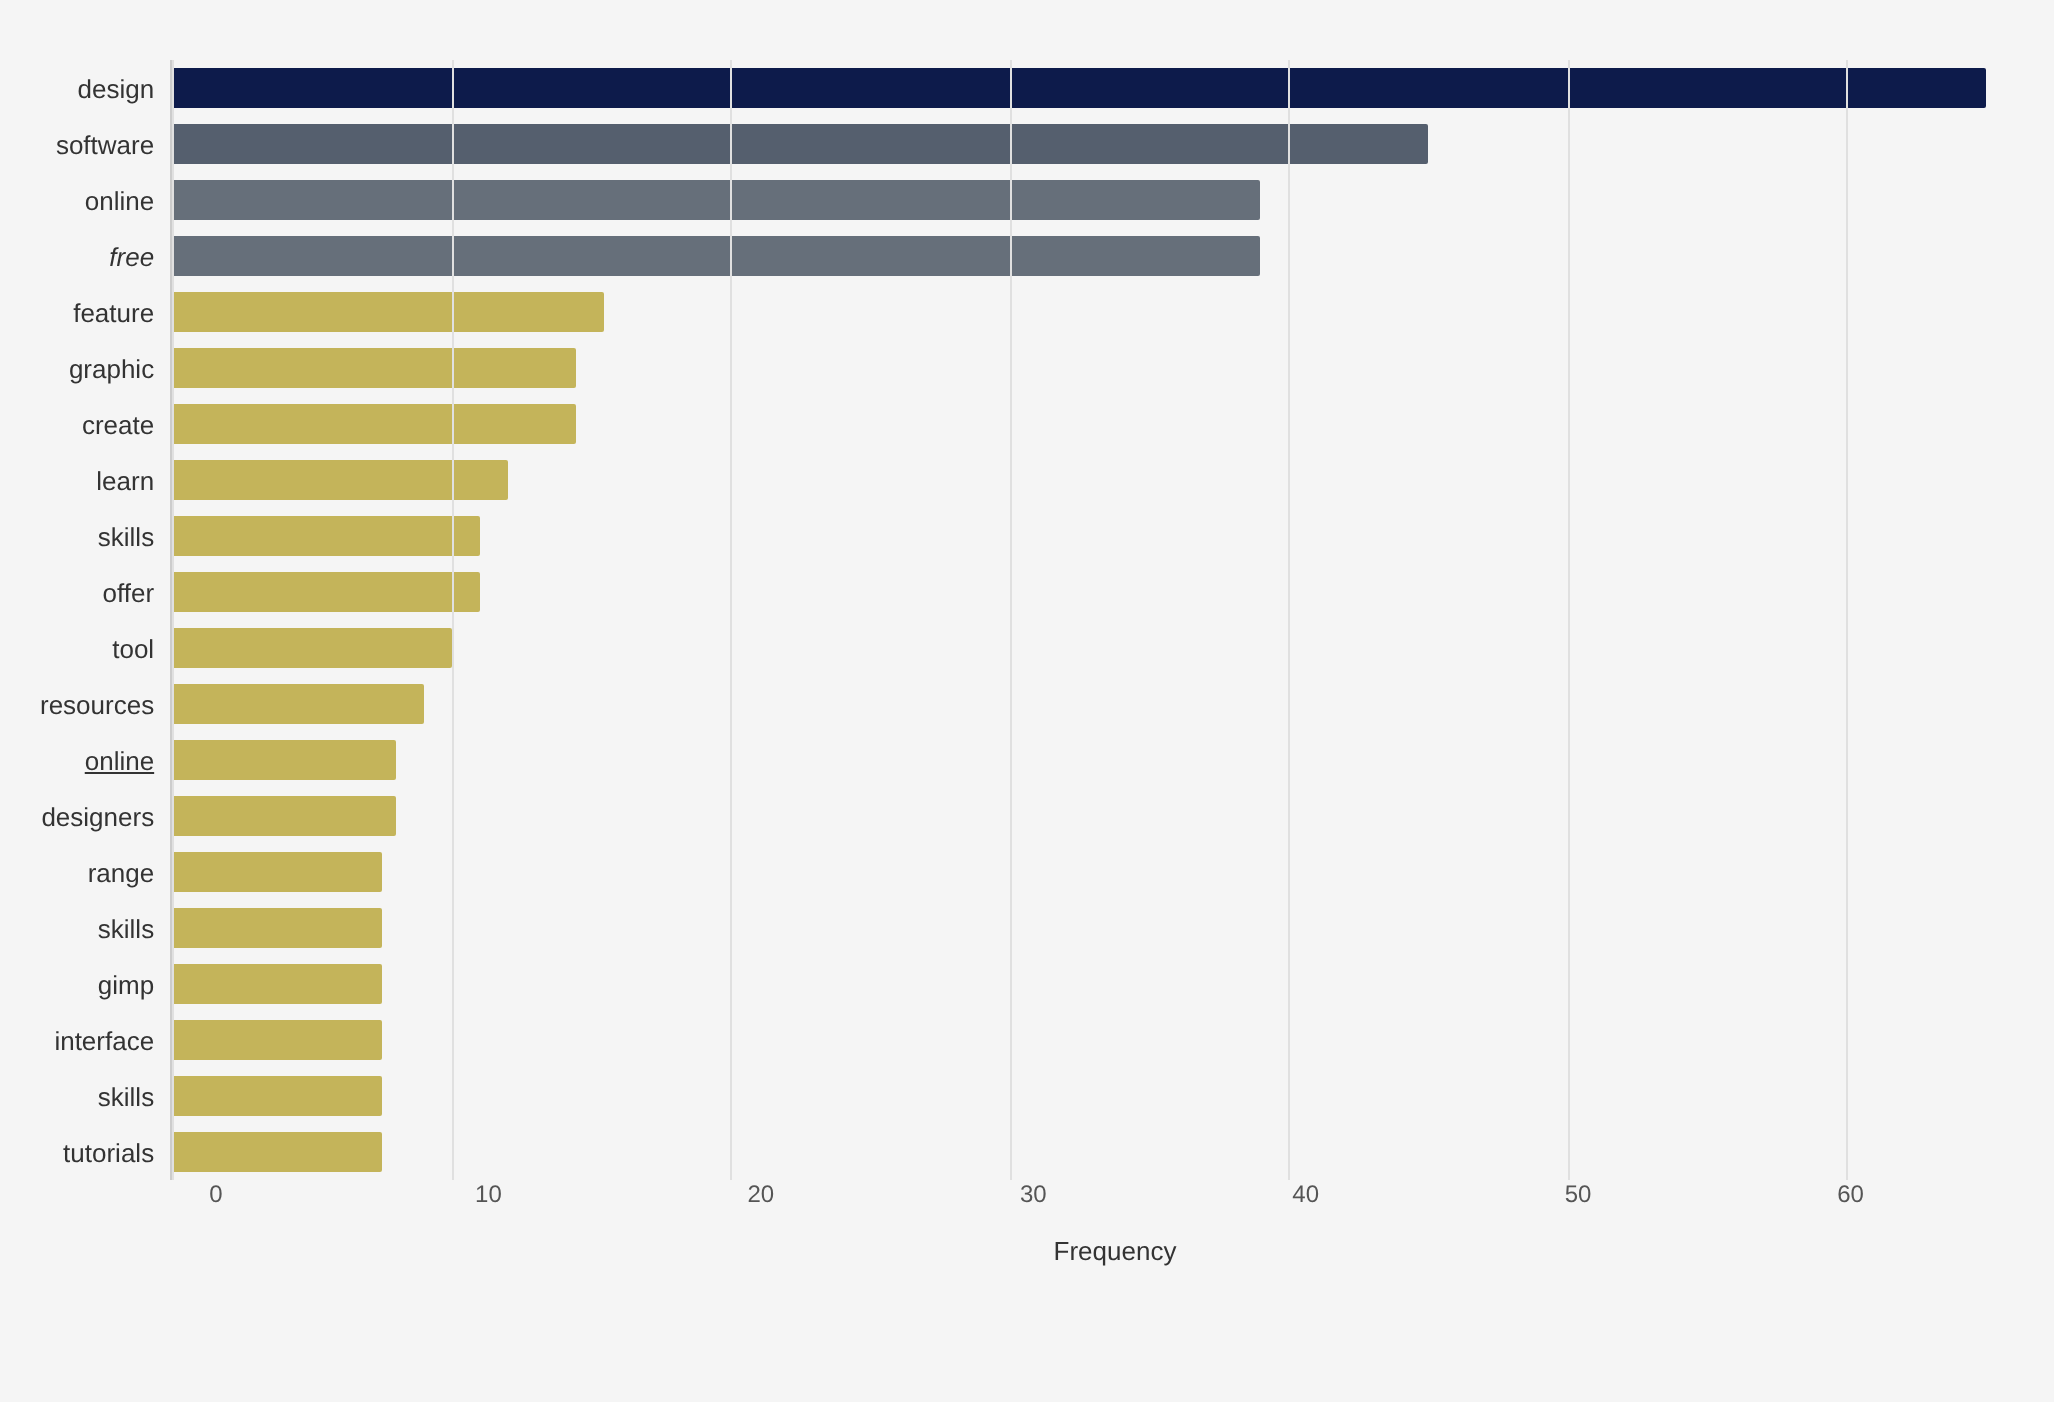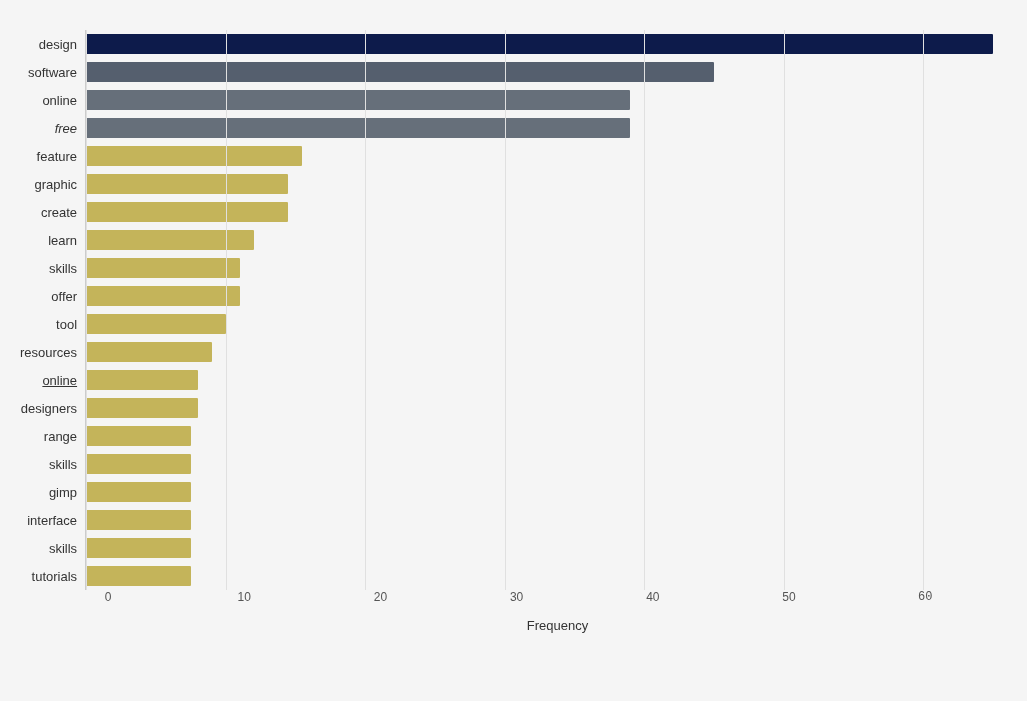--- a/index.html
+++ b/index.html
@@ -201,18 +201,18 @@
     </div>
 
     <div class="chart-bottom">
       <div style="position:relative; height:24px;" id="x-axis-ticks">
           <div class="x-tick" style="left: 0%;">0</div>
           <div class="x-tick" style="left: 15.1515%;">10</div>
           <div class="x-tick" style="left: 30.303%;">20</div>
           <div class="x-tick" style="left: 45.4545%;">30</div>
           <div class="x-tick" style="left: 60.6061%;">40</div>
           <div class="x-tick" style="left: 75.7576%;">50</div>
-          <div class="x-tick" style="left: 90.9091%; font-family: Liberation Mono, monospace;">60</div>
+          <div class="x-tick" style="left: 90.9091%;">60</div>
         </div>
       <div class="x-axis-label">Frequency</div>
     </div>
   </div>
 </div>
 
 </body></html>

